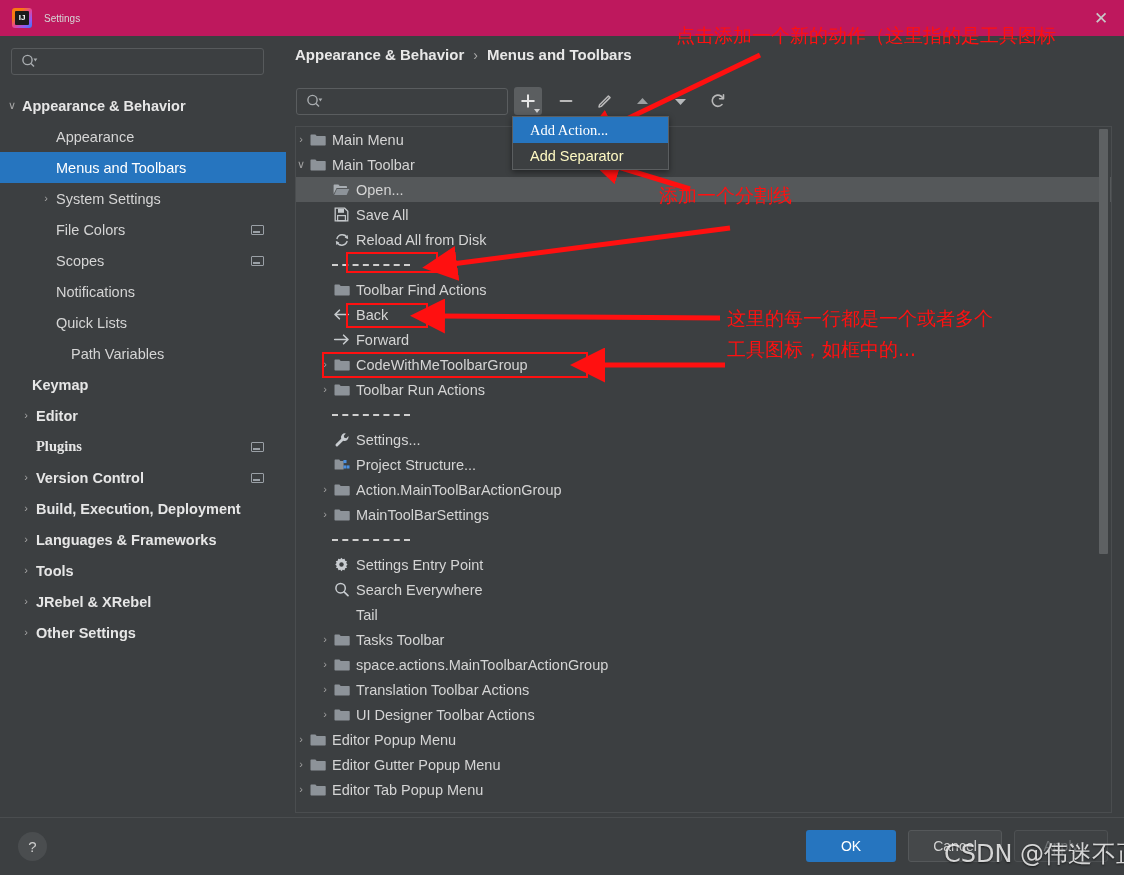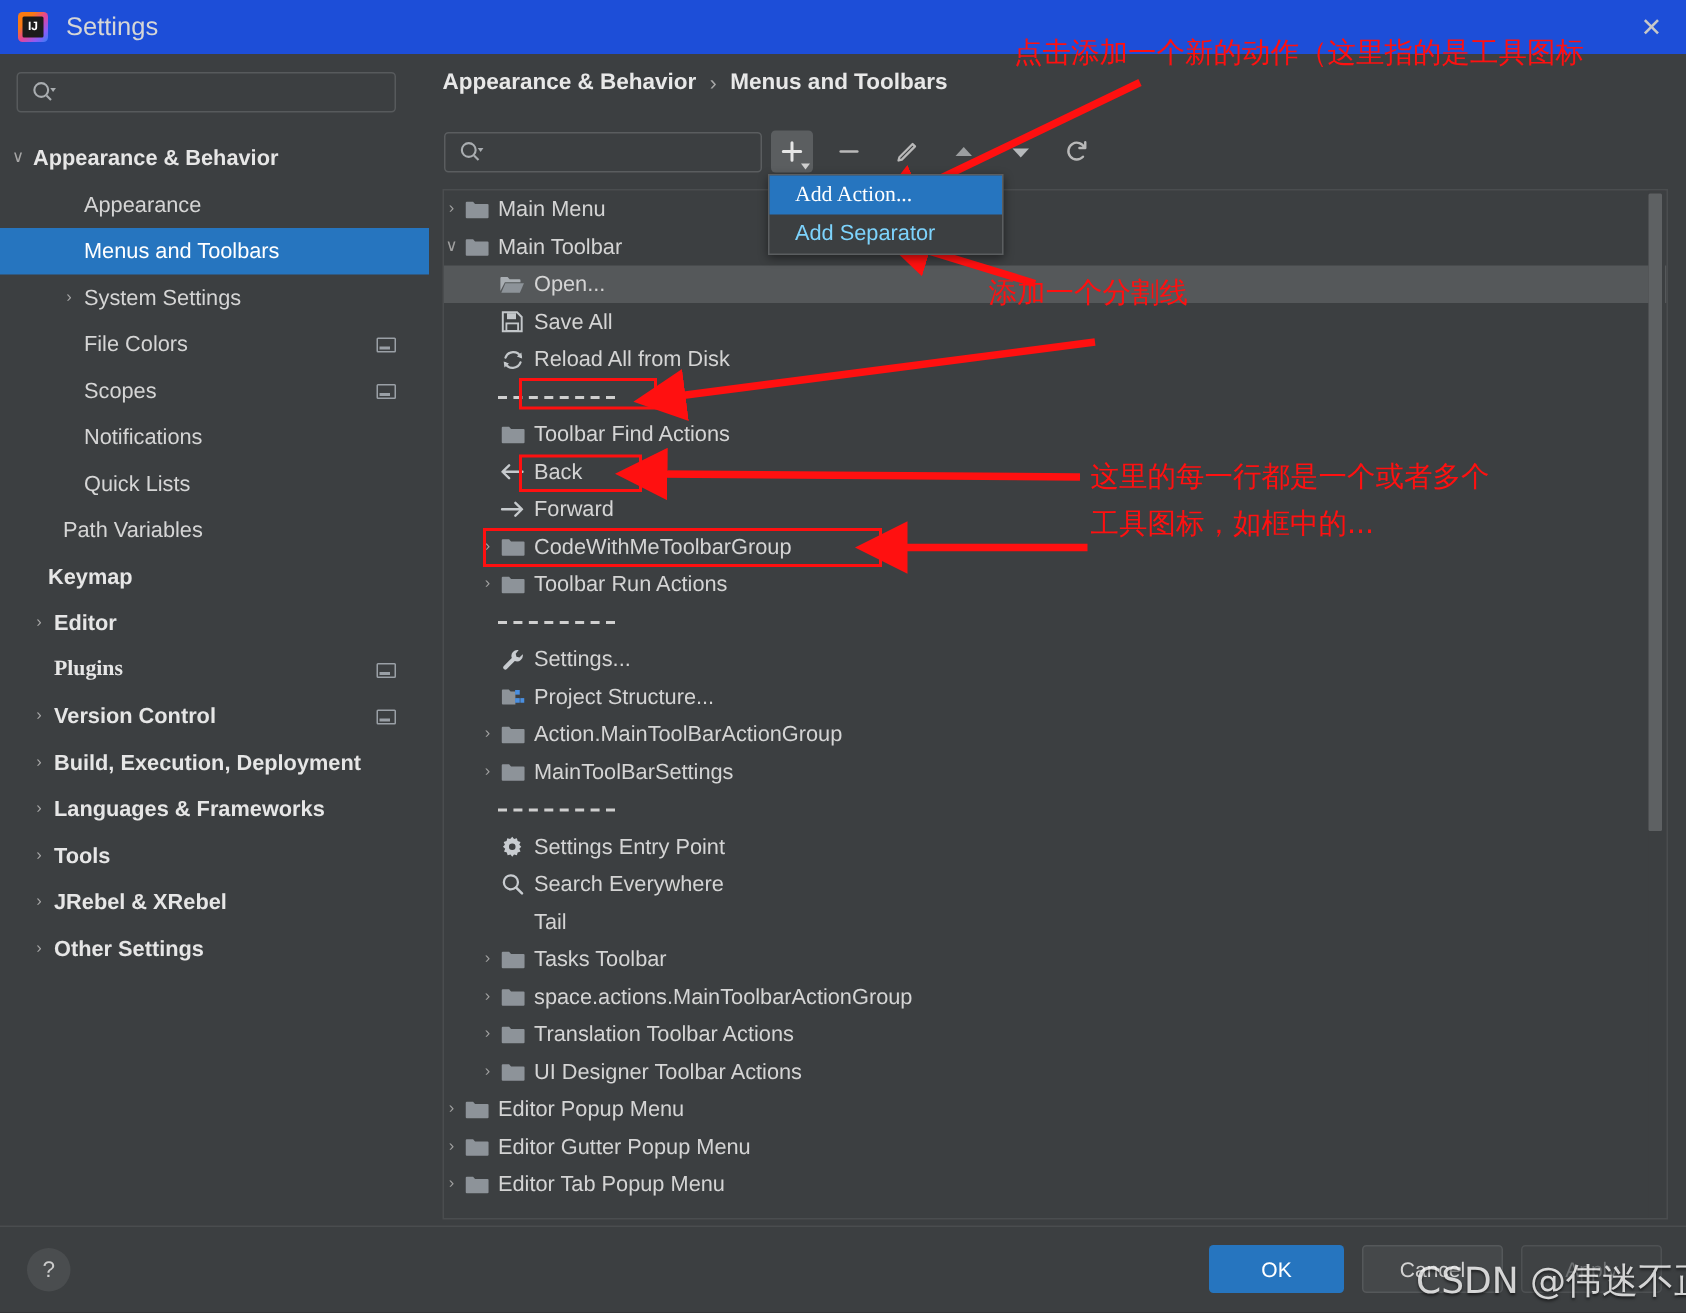--- a/index.html
+++ b/index.html
@@ -14,39 +14,39 @@
   #app {
     position: relative;
     width: 1124px; height: 875px;
     background: #3c3f41;
     color: #bbbbbb;
   }
 
   
   #titlebar {
     position: absolute; left: 0; top: 0; width: 1124px; height: 36px;
-    background: #1d4ed8;
+    background: #be185d;
     display: flex; align-items: center;
   }
   #app-icon {
     width: 20px; height: 20px; margin-left: 12px; position: relative;
     border-radius: 3px; overflow: hidden;
     background: linear-gradient(135deg,#f97a12 0%,#f97a12 28%,#e3439a 52%,#8b5cf6 78%,#2f7ef5 100%);
   }
   #app-icon .ij-inner {
     position: absolute; left: 3px; top: 3px; width: 14px; height: 14px;
     background: #1b1b1b; border-radius: 1px;
   }
   #app-icon .ij-letters {
     position: absolute; left: 4px; top: 4px; width: 12px; height: 12px;
     color: #fff; font-size: 8px; line-height: 12px; text-align: center;
     font-family: "Liberation Sans", sans-serif; font-weight: bold;
   }
   #win-title {
-    margin-left: 12px; font-size: 17px; color: #d6d6d6;
+    margin-left: 12px; font-size: 10px; color: #d6d6d6;
   }
   #close-btn {
     position: absolute; right: 0; top: 0; width: 46px; height: 36px;
     display: flex; align-items: center; justify-content: center;
     color: #c8c8c8; font-size: 17px; line-height: 1;
   }
 
   
   #sidebar {
     position: absolute; left: 0; top: 36px; width: 286px; bottom: 58px;
@@ -119,21 +119,21 @@
   }
 
   
   #add-menu {
     position: absolute; left: 226px; top: 80px; width: 157px;
     background: #3c3f41; border: 1px solid #5b5e60; z-index: 40;
     box-shadow: 0 2px 6px rgba(0,0,0,.45);
   }
   .menu-item {
     height: 26px; display: flex; align-items: center; padding-left: 17px;
-    font-size: 14.5px; color: #7dd3fc;
+    font-size: 14.5px; color: #fef9c3;
   }
   .menu-item.highlight { background: #2675bf; color: #ffffff; font-family: Liberation Serif, serif; }
 
   
   #tree-wrap {
     position: absolute; left: 9px; top: 90px; right: 12px; bottom: 4px;
     background: #3c3f41; border: 1px solid #4a4d4f; overflow: hidden;
   }
   .tree-row {
     position: relative; height: 25px; display: flex; align-items: center;
@@ -252,21 +252,21 @@
           <span class="nav-label" style="margin-left: 56px;">Scopes</span>
           <span class="nav-badge"></span>
         </div>
         <div class="nav-item">
           <span class="nav-label" style="margin-left: 56px;">Notifications</span>
         </div>
         <div class="nav-item">
           <span class="nav-label" style="margin-left: 56px; text-align: right;">Quick Lists</span>
         </div>
         <div class="nav-item">
-          <span class="nav-label" style="margin-left: 42px;">Path Variables</span>
+          <span class="nav-label" style="margin-left: 71px;">Path Variables</span>
         </div>
         <div class="nav-item bold">
           <span class="nav-label" style="margin-left: 32px;">Keymap</span>
         </div>
         <div class="nav-item bold">
           <span class="arrow" style="left: 18px;">›</span>
           <span class="nav-label" style="margin-left: 36px;">Editor</span>
         </div>
         <div class="nav-item bold">
           <span class="nav-label" style="margin-left: 36px; font-family: Liberation Serif, serif;">Plugins</span>

